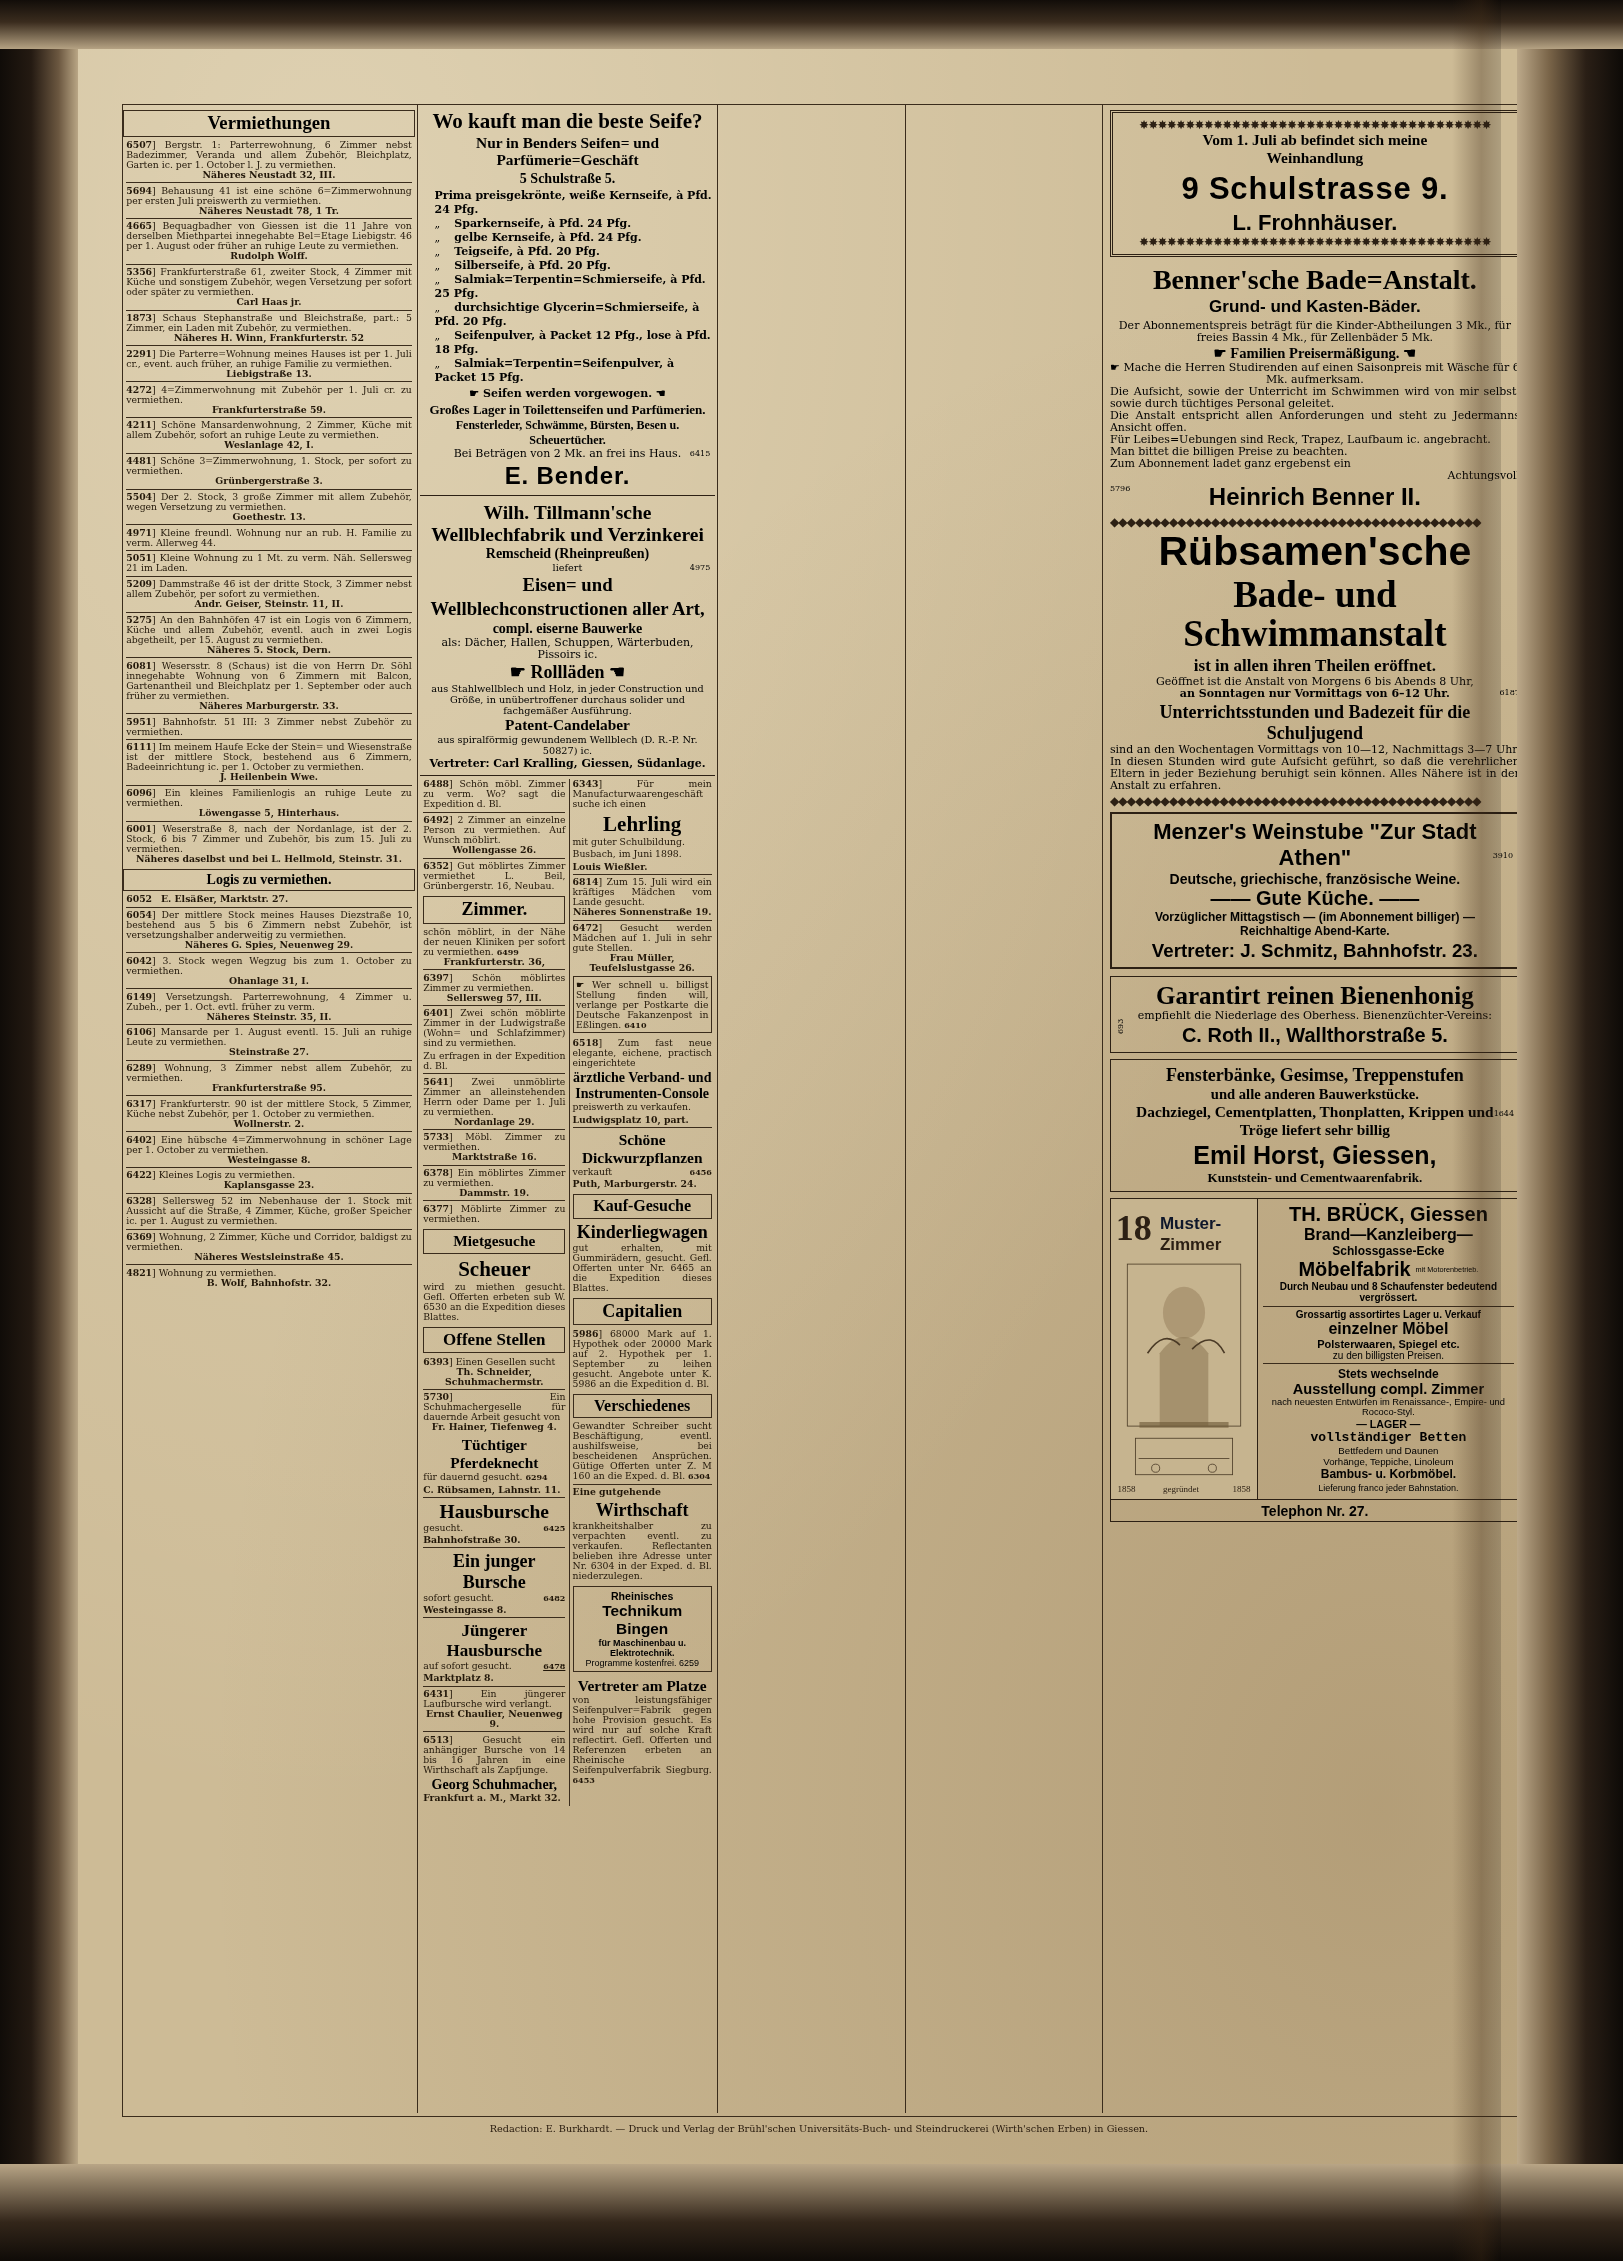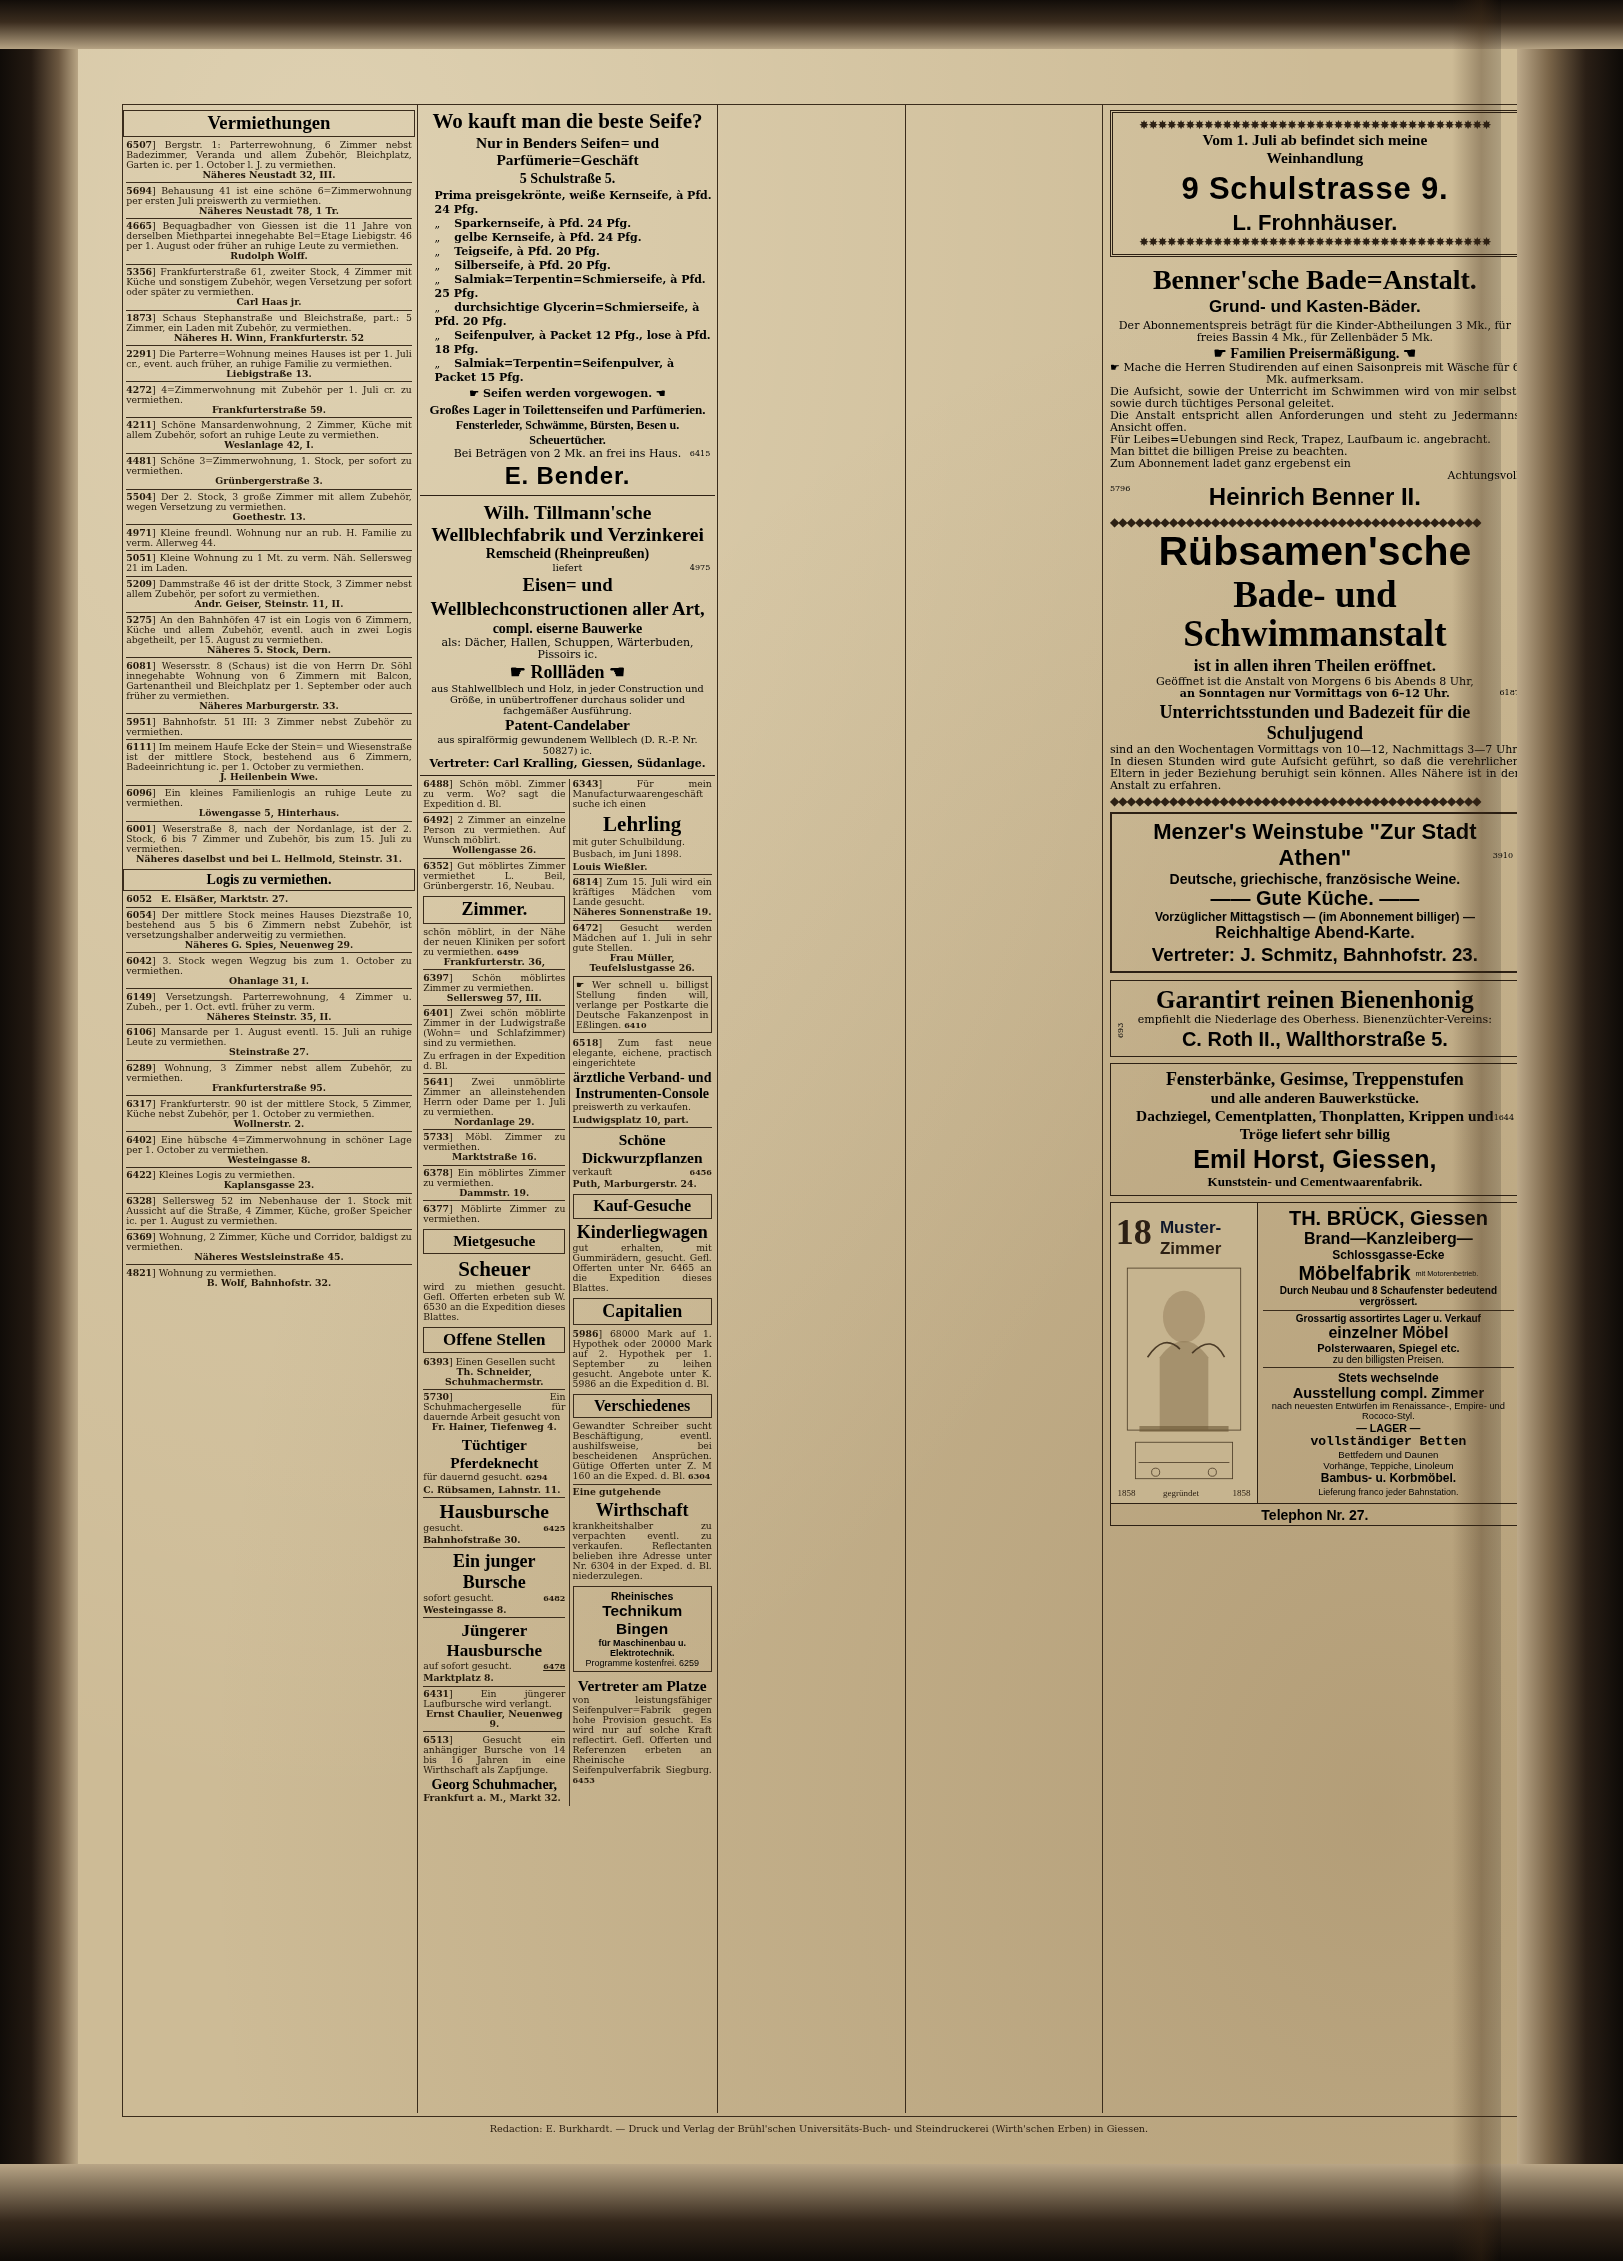--- a/index.html
+++ b/index.html
@@ -353,21 +353,21 @@
         <div class="md just">sind an den Wochentagen Vormittags von 10—12, Nachmittags 3—7 Uhr. In diesen Stunden wird gute Aufsicht geführt, so daß die verehrlichen Eltern in jeder Beziehung beruhigt sein können. Alles Nähere ist in der Anstalt zu erfahren.</div>
       </div>
 
       <div class="deco" style="margin-top:3.2px;">◆◆◆◆◆◆◆◆◆◆◆◆◆◆◆◆◆◆◆◆◆◆◆◆◆◆◆◆◆◆◆◆◆◆◆◆◆◆◆◆◆◆◆◆</div>
 
       <div class="box" style="border:2.4px double #2c2014;padding:4.9px;text-align:center;margin-top:4.9px;position:relative;">
         <div class="fs" style="font-size:22px;font-weight:bold;">Menzer's Weinstube "Zur Stadt Athen"</div>
         <div class="fs b" style="font-size:14px;">Deutsche, griechische, französische Weine.</div>
         <div class="fs b" style="font-size:20px;">—— <span>Gute Küche.</span> ——</div>
         <div class="fs b" style="font-size:12px;">Vorzüglicher Mittagstisch — (im Abonnement billiger) —</div>
-        <div class="fs b" style="font-size:16px;">Reichhaltige Abend-Karte.</div>
+        <div class="fs b" style="font-size:12px;">Reichhaltige Abend-Karte.</div>
         <span class="num" style="position:absolute;right:4.9px;top:37px;">3910</span>
         <div class="fs" style="font-size:18.7px;font-weight:bold;margin-top:2.4px;">Vertreter: J. Schmitz, Bahnhofstr. 23.</div>
       </div>
 
       <div class="box" style="border:1.6px solid #2c2014;padding:4.9px;text-align:center;margin-top:6.5px;position:relative;">
         <div class="blk" style="font-size:25px;">Garantirt reinen Bienenhonig</div>
         <div class="md">empfiehlt die Niederlage des Oberhess. Bienenzüchter-Vereins:</div>
         <span class="num rot" style="position:absolute;left:4.9px;top:57px;">693</span>
         <div class="fs" style="font-size:20px;font-weight:bold;margin-top:2.4px;">C. Roth II., Wallthorstraße 5.</div>
       </div>

